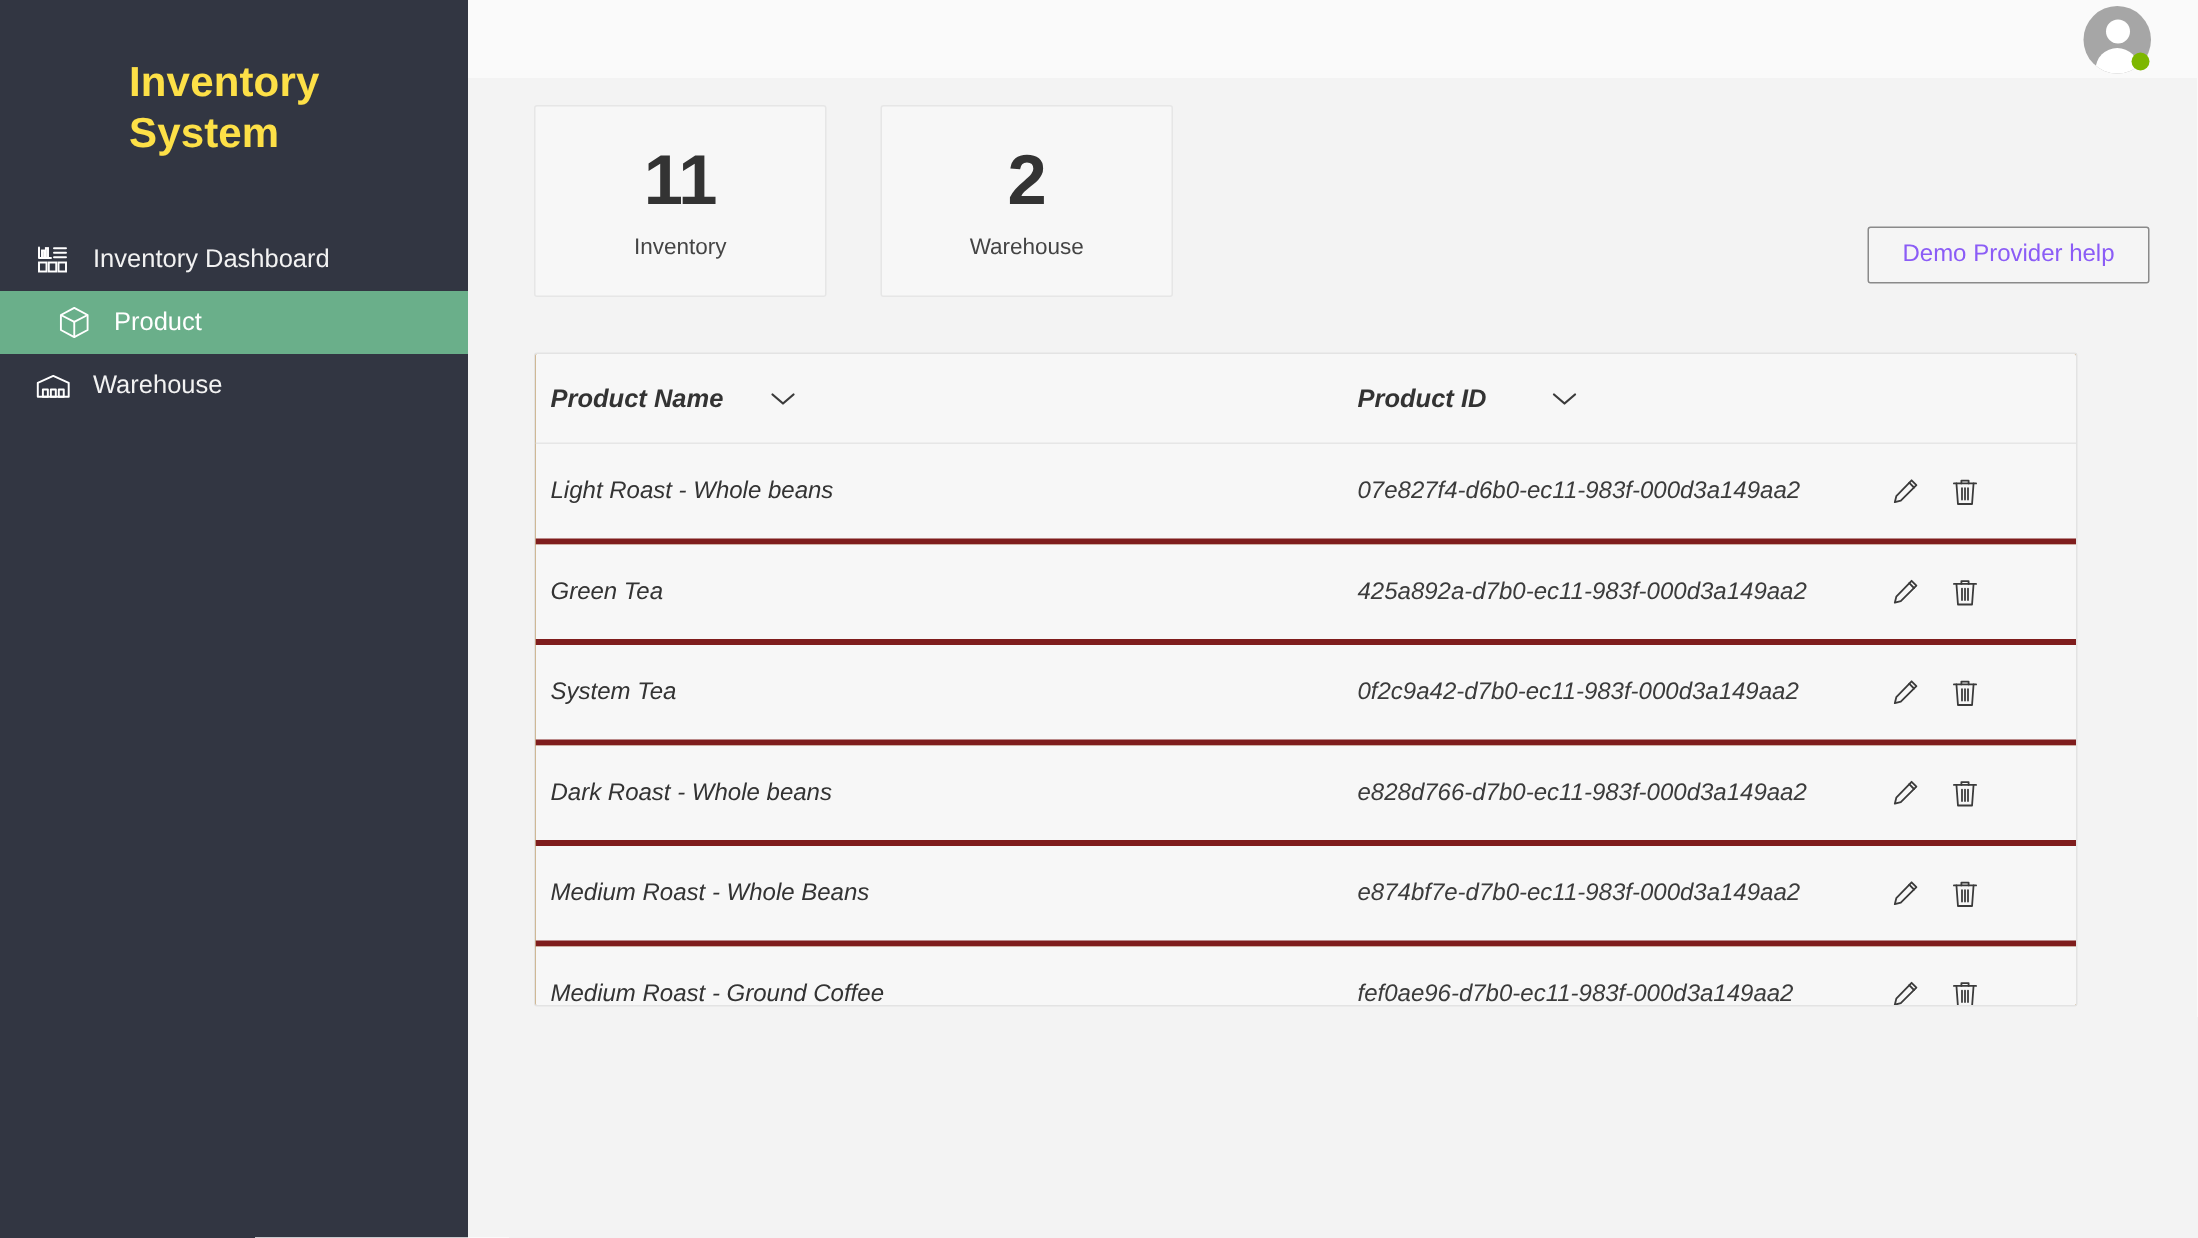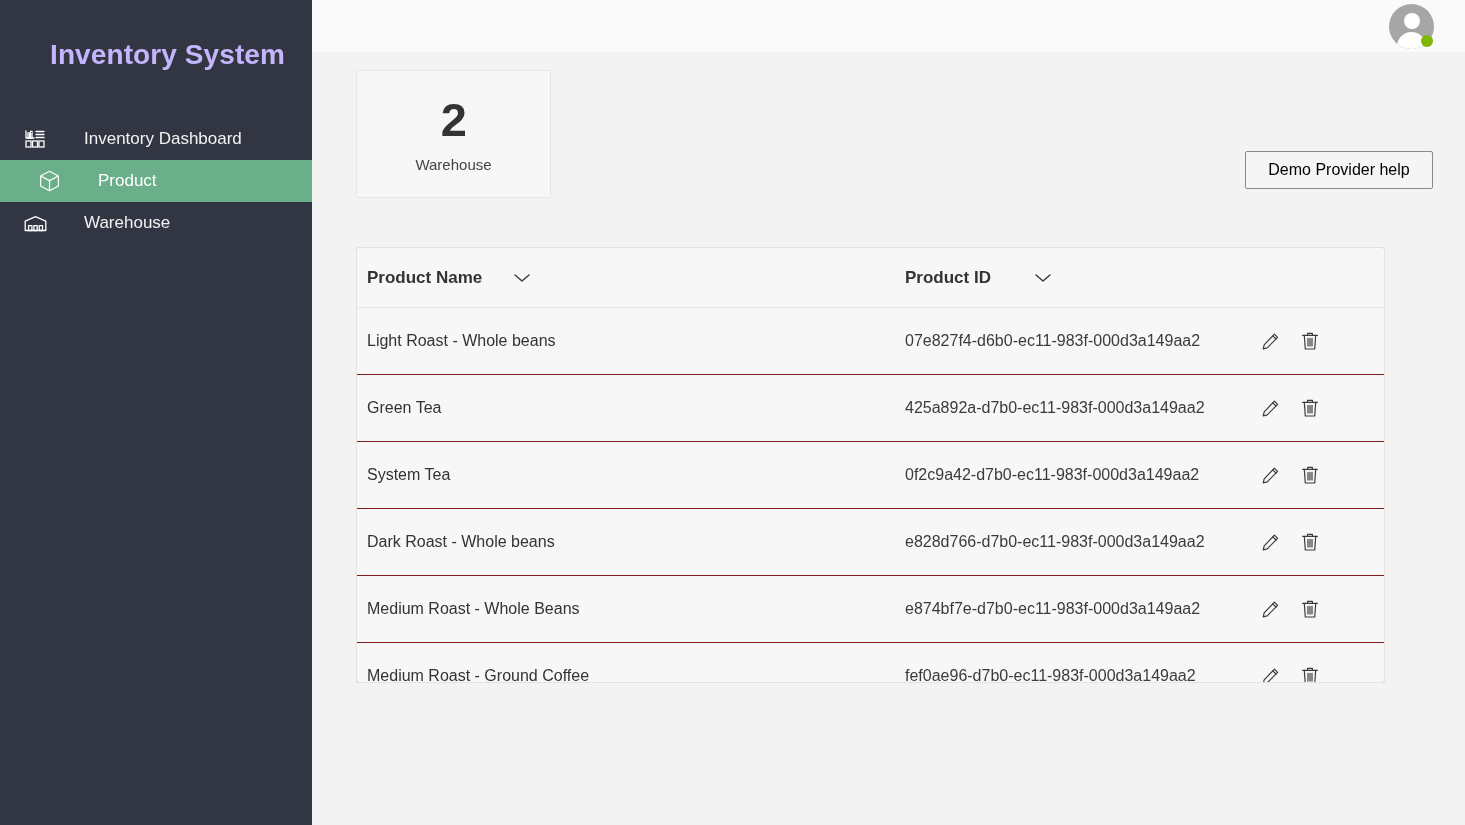--- a/index.html
+++ b/index.html
@@ -23,43 +23,43 @@
   
   .sidebar {
     width: 312px;
     height: 825px;
     background: #323642;
     flex: 0 0 312px;
     position: relative;
   }
 
   .sidebar-title {
-    color: #c4b5fd;
+    color: #fde047;
     font-size: 28px;
     font-weight: 600;
     letter-spacing: 0.1px;
     padding: 38px 0 0 50px;
     line-height: 34px;
+    margin-left: 36px;
   }
 
   .nav {
     margin-top: 46px;
   }
 
   .nav-item {
     display: flex;
     align-items: center;
     height: 42px;
     padding-left: 22px;
     color: #f2f2f2;
     font-size: 17px;
     font-weight: 400;
     cursor: pointer;
     user-select: none;
-    gap: 22px;
   }
 
   .nav-item.active {
     background: #6aaf8a;
     color: #ffffff;
     padding-left: 36px;
   }
 
   .nav-icon {
     width: 26px;
@@ -183,39 +183,40 @@
   
   .help-button {
     position: absolute;
     right: 32px;
     top: 81px;
     width: 188px;
     height: 38px;
     background: #f5f5f5;
     border: 1px solid #8a8a8a;
     border-radius: 2px;
-    color: #000000;
+    color: #8b5cf6;
     font-size: 16px;
     font-family: "Liberation Sans", sans-serif;
     cursor: pointer;
     line-height: 36px;
     text-align: center;
     padding: 0;
   }
 
   
   .table-wrap {
-    margin-top: 49px;
+    margin-top: 37px;
     width: 1029px;
     height: 436px;
     border: 1px solid #e3e3e3;
     border-radius: 2px;
     background: #a16207;
     overflow: hidden;
     position: relative;
+    font-style: italic;
   }
 
   .table-head {
     height: 60px;
     display: flex;
     align-items: center;
     background: #f7f7f7;
     border-bottom: 1px solid #e6e6e6;
   }
 
@@ -233,21 +234,21 @@
     margin-left: 30px;
     display: inline-flex;
     cursor: pointer;
   }
   .chev svg { display: block; }
 
   .row {
     height: 67px;
     display: flex;
     align-items: center;
-    border-bottom: 1px solid #7f1d1d;
+    border-bottom: 4px solid #7f1d1d;
     background: #f7f7f7;
   }
 
   .cell-name {
     font-size: 16px;
     color: #333333;
   }
   .cell-id {
     font-size: 16px;
     color: #3b3b3b;
@@ -328,20 +329,24 @@
         <div class="avatar-status"></div>
       </div>
     </header>
 
     <section class="content">
 
 
       <button class="help-button">Demo Provider help</button>
 
       <div class="cards">
+        <div class="card">
+          <div class="card-value">11</div>
+          <div class="card-label">Inventory</div>
+        </div>
         <div class="card">
           <div class="card-value">2</div>
           <div class="card-label">Warehouse</div>
         </div>
       </div>
 
       <div class="table-wrap">
 
         <div class="table-head">
           <div class="col-name">

